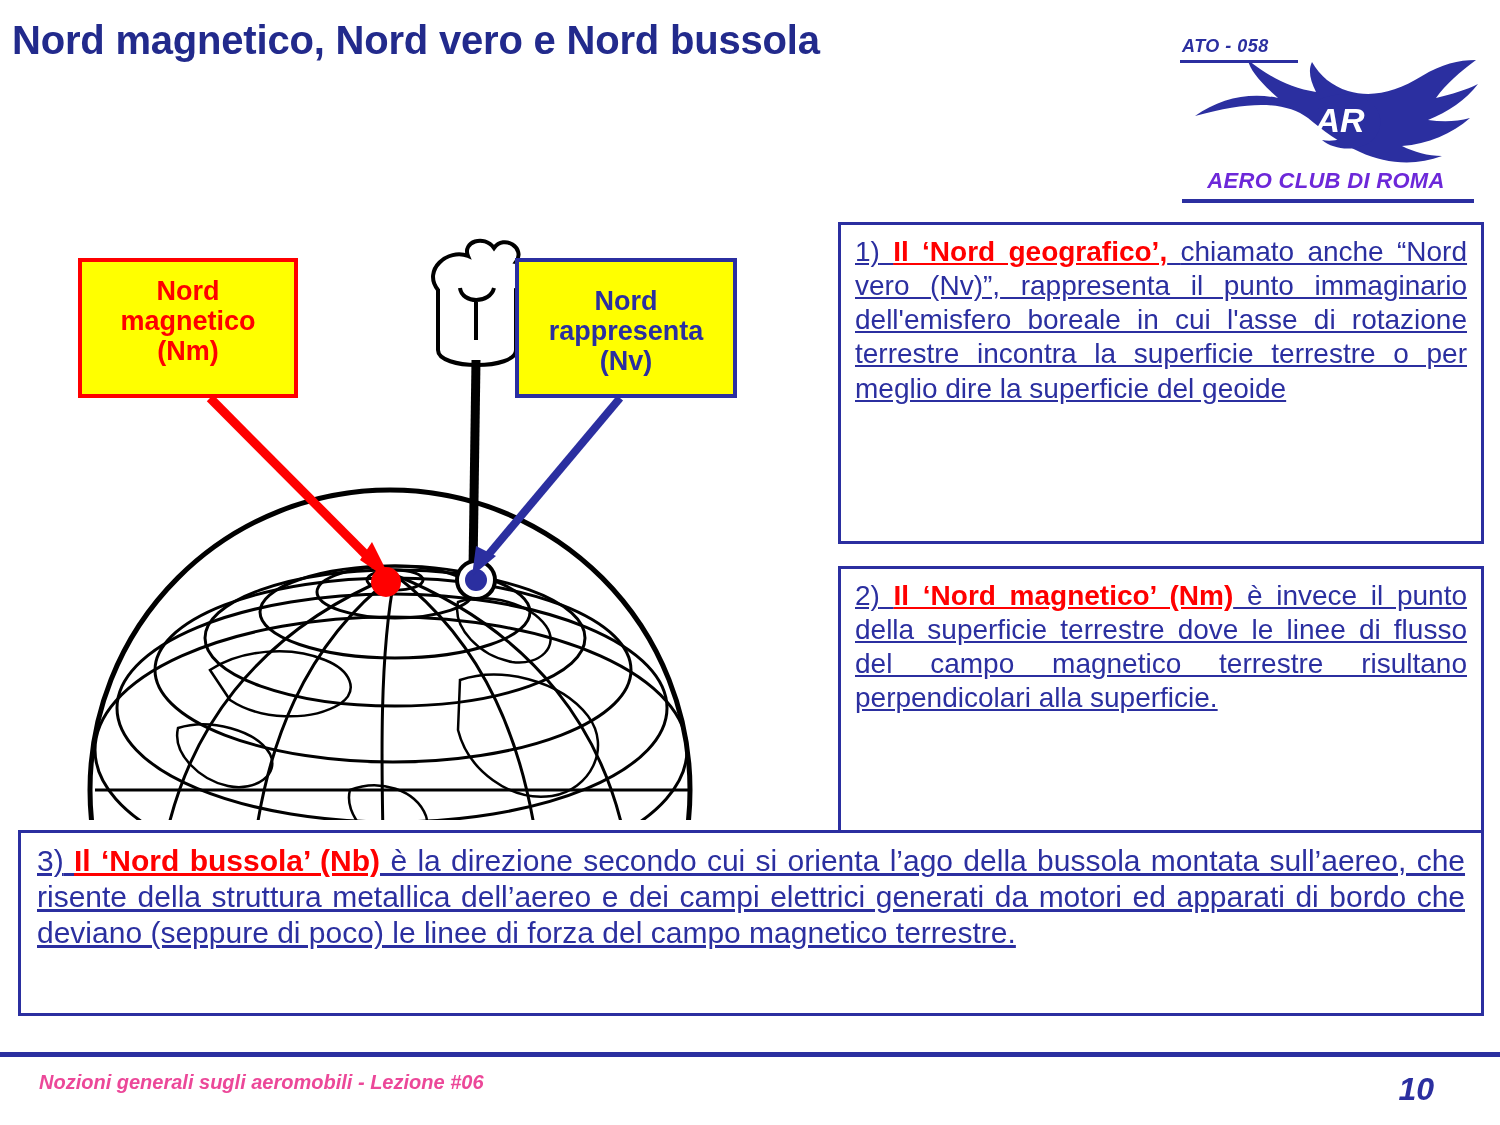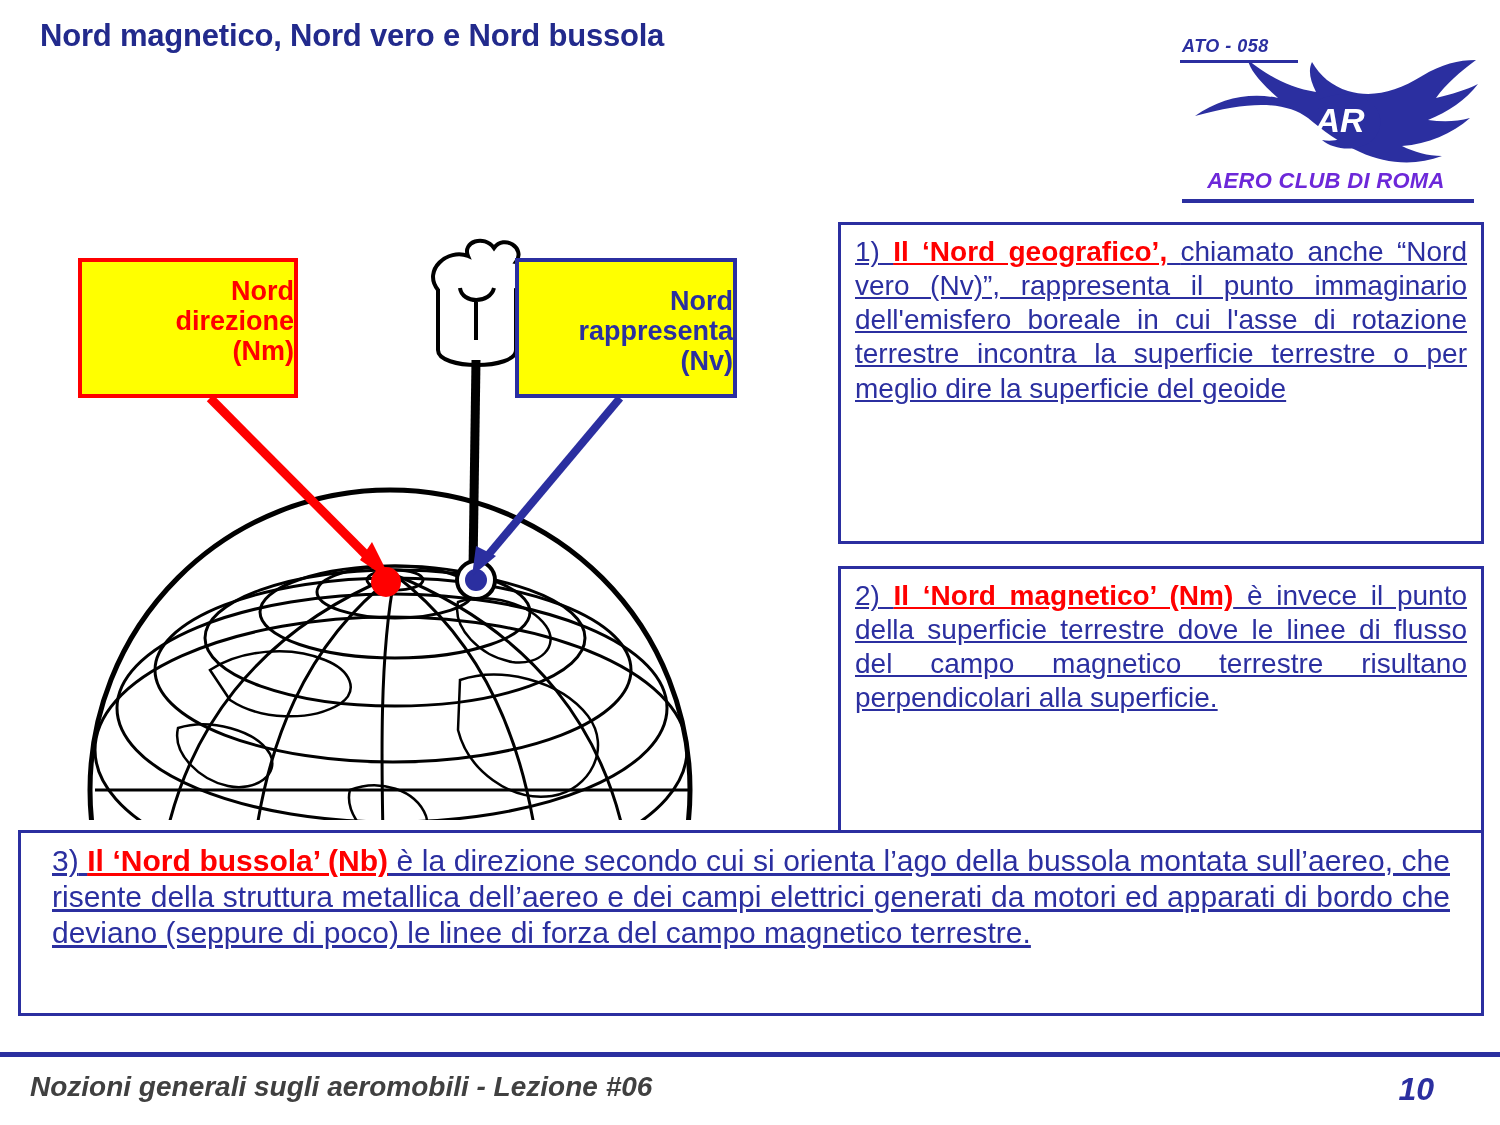--- a/index.html
+++ b/index.html
@@ -7,22 +7,22 @@
     width:1500px;height:1125px;
     background:#ffffff;
     font-family:"Liberation Sans", sans-serif;
     position:relative;
     overflow:hidden;
   }
   .slide{position:absolute;inset:0;}
 
   
   .title{
-    position:absolute;left:40px;top:18px;
-    font-size:31px;font-weight:bold;color:#222a8c;
+    position:absolute;left:12px;top:18px;
+    font-size:40px;font-weight:bold;color:#222a8c;
     letter-spacing:-0.2px;
     white-space:nowrap;
   }
 
   
   .logo-block{position:absolute;right:18px;top:18px;width:310px;height:190px;}
   .ato{
     position:absolute;left:10px;top:18px;
     font-size:18px;font-weight:bold;font-style:italic;color:#2b2fa0;
     letter-spacing:0.5px;
@@ -35,56 +35,56 @@
     text-align:center;
     font-size:22px;font-weight:bold;font-style:italic;color:#6d28d9;
     letter-spacing:0.3px;
   }
   .aeroclub-rule{position:absolute;left:10px;top:181px;width:292px;height:4px;background:#2b2fa0;}
 
   
   .diagram{position:absolute;left:60px;top:230px;width:760px;height:590px;}
   .callout{
     position:absolute;background:#ffff00;
-    text-align:right;font-weight:bold;line-height:1.12;
+    text-align:center;font-weight:bold;line-height:1.12;
   }
   .callout.red{border:4px solid #ff0000;color:#ff0000;}
   .callout.blue{border:4px solid #2b2fa0;color:#2b2fa0;}
   .callout-nm{left:18px;top:28px;width:220px;height:140px;font-size:27px;padding-top:14px;box-sizing:border-box;}
   .callout-nv{left:455px;top:28px;width:222px;height:140px;font-size:27px;padding-top:24px;box-sizing:border-box;}
 
   
   .textbox{
     position:absolute;border:3px solid #2b2fa0;background:#ffffff;
     color:#2b2fa0;box-sizing:border-box;
   }
   .tb1{left:838px;top:222px;width:646px;height:322px;padding:10px 14px;}
   .tb2{left:838px;top:566px;width:646px;height:324px;padding:10px 14px;}
-  .tb3{left:18px;top:830px;width:1466px;height:186px;padding:10px 31px;}
+  .tb3{left:18px;top:830px;width:1466px;height:186px;padding:10px 16px;}
 
   .para{
     font-size:28px;line-height:1.22;
     text-align:justify;text-justify:inter-word;
     margin:0;
     text-decoration:underline;
   }
   .tb3 .para{font-size:30px;line-height:1.20;}
   .num{color:#2b2fa0;}
   .hl{color:#ff0000;font-weight:bold;text-decoration:underline;}
   .ul{text-decoration:underline;}
 
   
   .footer{
     position:absolute;left:0;right:0;bottom:0;height:68px;
     border-top:5px solid #2b2fa0;
     background:#ffffff;
   }
   .footer-text{
-    position:absolute;left:30px;top:14px;
-    font-size:28px;font-weight:bold;font-style:italic;color:#404040;
+    position:absolute;left:39px;top:14px;
+    font-size:20px;font-weight:bold;font-style:italic;color:#ec4899;
   }
   .footer-page{
     position:absolute;right:66px;top:14px;
     font-size:32px;font-weight:bold;font-style:italic;color:#2b2fa0;
   }
 </style>
 </head>
 <body>
 
 <div class="slide">
@@ -163,21 +163,21 @@
       </g>
 
       <g>
         <path d="M560,168 L424,330" stroke="#2b2fa0" stroke-width="8" fill="none"></path>
         <path d="M412,346 L416,316 L436,326 Z" fill="#2b2fa0"></path>
       </g>
     </svg>
 
     <div class="callout red callout-nm">
       <div>Nord</div>
-      <div>direzione</div>
+      <div>magnetico</div>
       <div>(Nm)</div>
     </div>
 
     <div class="callout blue callout-nv">
       <div>Nord</div>
       <div>rappresenta</div>
       <div>(Nv)</div>
     </div>
   </div>
 

